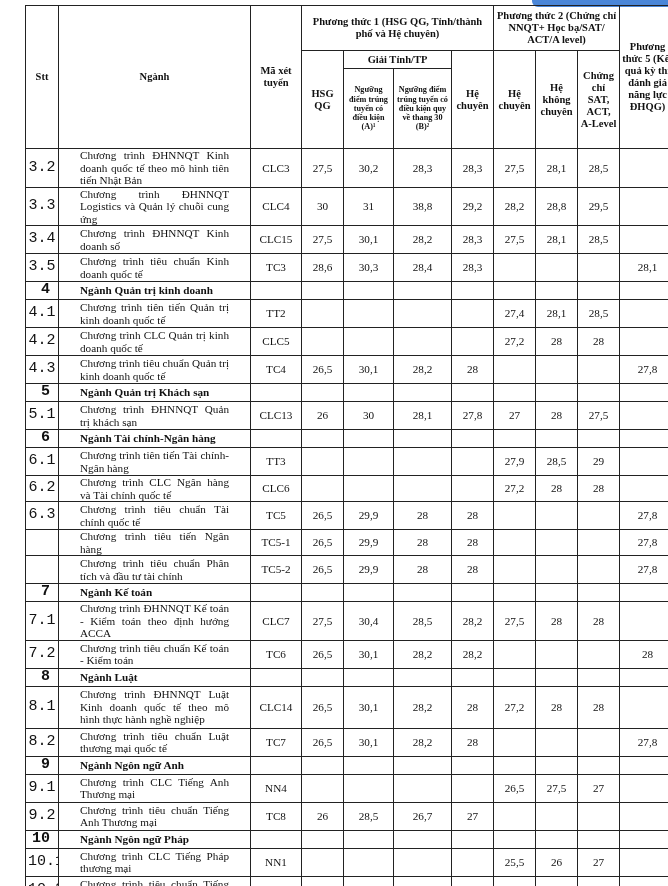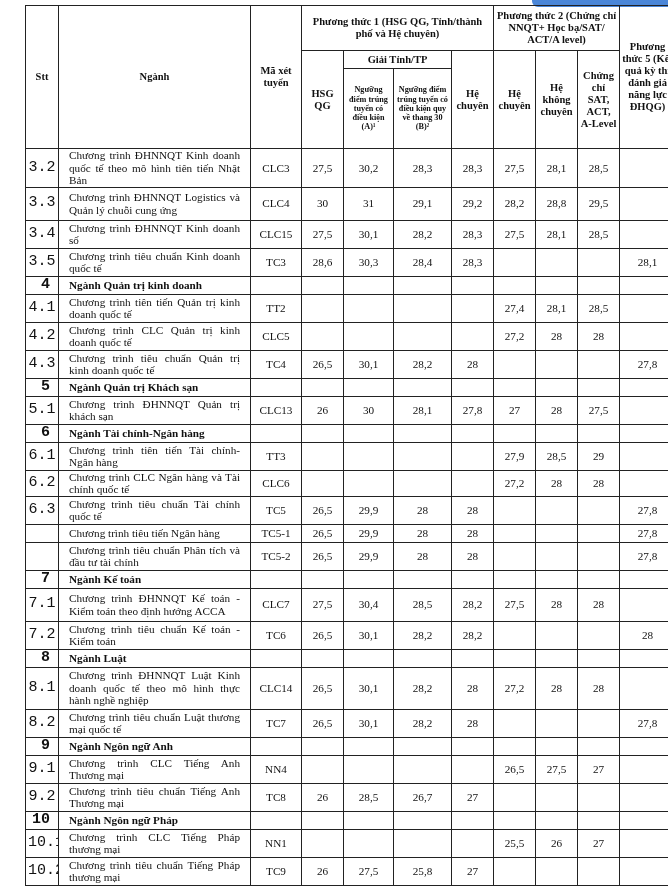--- a/index.html
+++ b/index.html
@@ -6,21 +6,21 @@
   body { width: 668px; height: 886px; position: relative; overflow: hidden;
          font-family: "Liberation Serif", "DejaVu Serif", serif; color: #111; }
   .blue-tab { position: absolute; left: 532px; top: 0; width: 150px; height: 7px;
               background: #4a86d8; border-bottom-left-radius: 6px; }
   table { position: absolute; left: 25px; top: 5px; border-collapse: collapse;
           table-layout: fixed; width: 650px; }
   td, th { border: 1px solid #222; padding: 0 2px; font-size: 11.2px; line-height: 12.5px;
            text-align: center; vertical-align: middle; overflow: hidden; }
   th { font-weight: bold; font-size: 10.5px; line-height: 12px; }
   th.small { font-size: 8.2px; line-height: 9.2px; }
-  td.name { text-align: justify; text-align-last: left; padding: 0 10px; font-size: 11.2px; }
+  td.name { text-align: justify; text-align-last: left; padding: 0 21px; font-size: 11.2px; }
   tr.group td { font-weight: bold; }
   tr.group td.stt { text-align: right; padding-right: 8px; }
   td.stt { font-size: 15px; font-family: Liberation Mono, monospace; }
 </style>
 </head>
 <body>
 
 <div class="blue-tab"></div>
 
 <table>
@@ -72,21 +72,21 @@
         <td>28,1</td>
         <td>28,5</td>
         <td></td>
       </tr>
       <tr style="height: 33px;">
         <td class="stt">3.3</td>
         <td class="name">Chương trình ĐHNNQT Logistics và Quản lý chuỗi cung ứng</td>
         <td>CLC4</td>
         <td>30</td>
         <td>31</td>
-        <td>29,1</td>
+        <td>38,8</td>
         <td>29,2</td>
         <td>28,2</td>
         <td>28,8</td>
         <td>29,5</td>
         <td></td>
       </tr>
       <tr style="height: 28px;">
         <td class="stt">3.4</td>
         <td class="name">Chương trình ĐHNNQT Kinh doanh số</td>
         <td>CLC15</td>

